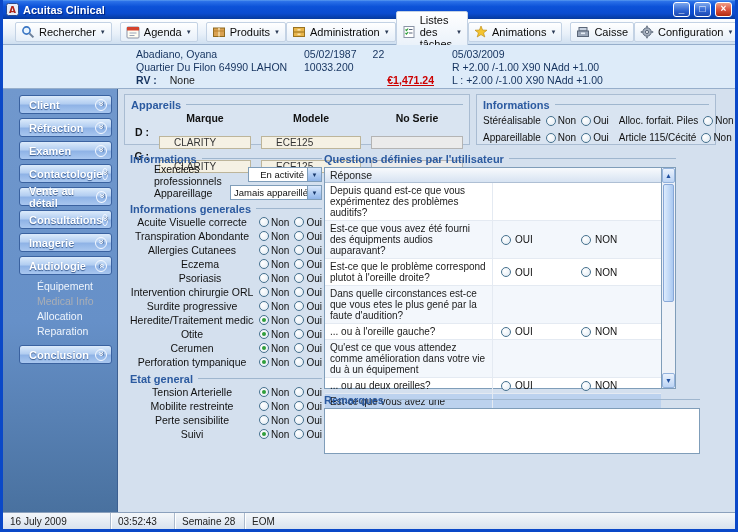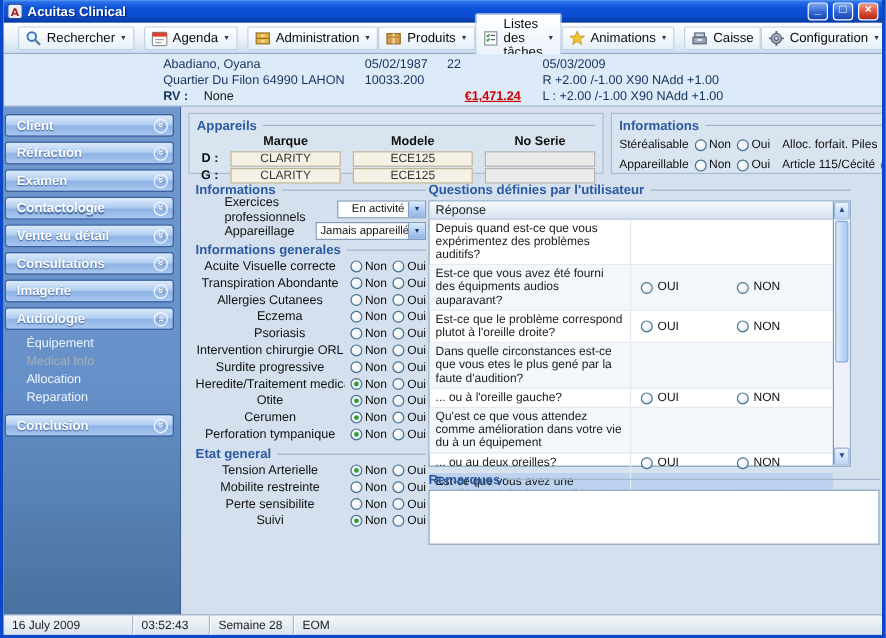--- a/index.html
+++ b/index.html
@@ -37,22 +37,22 @@
   .patientbar .age { margin-left:16px; }
   .patientbar .c3 { padding-left:18px; white-space:nowrap; }
   .patientbar .balance { color:#cc0000; font-weight:bold; text-align:right; text-decoration:underline; }
   .patientbar .rv b { font-weight:bold; }
   .patientbar .rv span.val { margin-left:10px; color:#1a1a1a; }
 
   
   .layout { position:absolute; top:89px; left:0; right:0; bottom:17px; display:flex; }
 
   
-  .sidebar { width:148px; background:linear-gradient(180deg,#7198cd 0%,#6690c8 55%,#49719f 100%);
-             border-right:1px solid #3c5f90; padding:6px 5px 0 1px; }
+  .sidebar { width:115px; background:linear-gradient(180deg,#7198cd 0%,#6690c8 55%,#49719f 100%);
+             border-right:1px solid #3c5f90; padding:6px 5px 0 16px; }
   .side-btn { height:19px; margin-bottom:4px; display:flex; align-items:center; padding:0 4px 0 9px;
     border:1px solid #3a62a0; border-radius:3px; color:#fff; font-size:11px; font-weight:bold;
     text-shadow:0 1px 1px #33568c;
     background:linear-gradient(180deg,#dcebfb 0%,#b3cef1 45%,#8fb3e6 55%,#a9c7ef 100%); }
   .chev { margin-left:auto; width:12px; height:12px; border:1px solid #f4f8ff; border-radius:50%;
           display:flex; align-items:center; justify-content:center; }
   .chev span { display:block; font-size:9px; line-height:1; transform:rotate(-90deg); letter-spacing:-1px; }
   .side-sub { padding:1px 0 5px 18px; }
   .side-sub div { height:15px; font-size:10.5px; color:#eef4fc; }
   .side-sub div.active { color:#a9aeb6; }
@@ -62,22 +62,22 @@
   .sec-title { display:flex; align-items:center; gap:5px; color:#2b5aa0; font-size:11px; font-weight:bold; height:13px; }
   .sec-title::after { content:''; flex:1; height:1px; background:#9fb6ce; }
   .grp { position:absolute; }
   .grp-box { border:1px solid #a9bcd2; padding:3px 6px; background:#d9e4f1; }
 
   
   #grp-appareils { left:6px; top:5px; width:346px; height:51px; }
   .app-grid { display:grid; grid-template-columns:18px 92px 100px 92px; column-gap:10px; margin-top:1px; }
   .app-h { font-size:10.5px; font-weight:bold; color:#111; text-align:center; height:13px; }
   .app-side { font-size:10.5px; font-weight:bold; color:#111; text-align:right; line-height:14px; }
-  .cellin { height:13px; margin-top:1px; border:1px solid #bdb59a; background:#f5f1e4;
-            font-size:10px; color:#333; padding:0 3px; line-height:11px;text-align:center; }
+  .cellin { height:13px; margin-top:11px; border:1px solid #bdb59a; background:#f5f1e4;
+            font-size:10px; color:#333; padding:0 14px; line-height:11px; }
   .cellin.dis { border-color:#b4b4b4; background:#ebebeb; }
 
   
   #grp-flags { left:358px; top:5px; width:240px; height:51px; }
   .iflag-row { display:flex; height:15px; align-items:center; margin-top:2px; }
   .iflag { flex:1; display:flex; align-items:center; font-size:10px; color:#111; }
   .iflag .flabel { flex:1; white-space:nowrap; overflow:hidden; }
 
   
   .radio { position:relative; display:inline-block; width:10px; height:10px; border:1px solid #46718e;
@@ -177,38 +177,38 @@
             <line x1="3.5" y1="10.5" x2="8.5" y2="10.5" stroke="#9aa4b8"></line>
           </svg>
         </span>
       <span>Agenda</span>
       <span class="arrow">▼</span>
     </span>
     <span class="tgrip"></span>
     <span class="tbtn">
       <span class="icon">
           <svg width="14" height="14">
+            <rect x="1.5" y="3" width="11" height="8.5" fill="#d9a151" stroke="#8f6a1e"></rect>
+            <line x1="7" y1="3" x2="7" y2="11.5" stroke="#f3dba8" stroke-width="1.6"></line>
+            <line x1="1.5" y1="6" x2="12.5" y2="6" stroke="#b8812e"></line>
+          </svg>
+        </span>
+      <span>Produits</span>
+      <span class="arrow">▼</span>
+    </span>
+    <span class="tbtn">
+      <span class="icon">
+          <svg width="14" height="14">
             <rect x="1.5" y="2.5" width="11" height="9" fill="#e8b54a" stroke="#9a7320"></rect>
             <line x1="1.5" y1="7" x2="12.5" y2="7" stroke="#9a7320"></line>
             <rect x="5.5" y="4" width="3" height="1.6" fill="#f8e2ae"></rect>
             <rect x="5.5" y="8.5" width="3" height="1.6" fill="#f8e2ae"></rect>
           </svg>
         </span>
       <span>Administration</span>
-      <span class="arrow">▼</span>
-    </span>
-    <span class="tbtn">
-      <span class="icon">
-          <svg width="14" height="14">
-            <rect x="1.5" y="3" width="11" height="8.5" fill="#d9a151" stroke="#8f6a1e"></rect>
-            <line x1="7" y1="3" x2="7" y2="11.5" stroke="#f3dba8" stroke-width="1.6"></line>
-            <line x1="1.5" y1="6" x2="12.5" y2="6" stroke="#b8812e"></line>
-          </svg>
-        </span>
-      <span>Produits</span>
       <span class="arrow">▼</span>
     </span>
     <span class="tbtn">
       <span class="icon">
           <svg width="14" height="14">
             <rect x="2" y="1.5" width="10" height="11" fill="#fff" stroke="#8a93a6"></rect>
             <path d="M3.5 4.5l1 1 1.6-2" fill="none" stroke="#2f9e3a" stroke-width="1.2"></path>
             <line x1="7" y1="4.5" x2="10.5" y2="4.5" stroke="#56627a"></line>
             <path d="M3.5 8l1 1 1.6-2" fill="none" stroke="#2f9e3a" stroke-width="1.2"></path>
             <line x1="7" y1="8" x2="10.5" y2="8" stroke="#56627a"></line>

